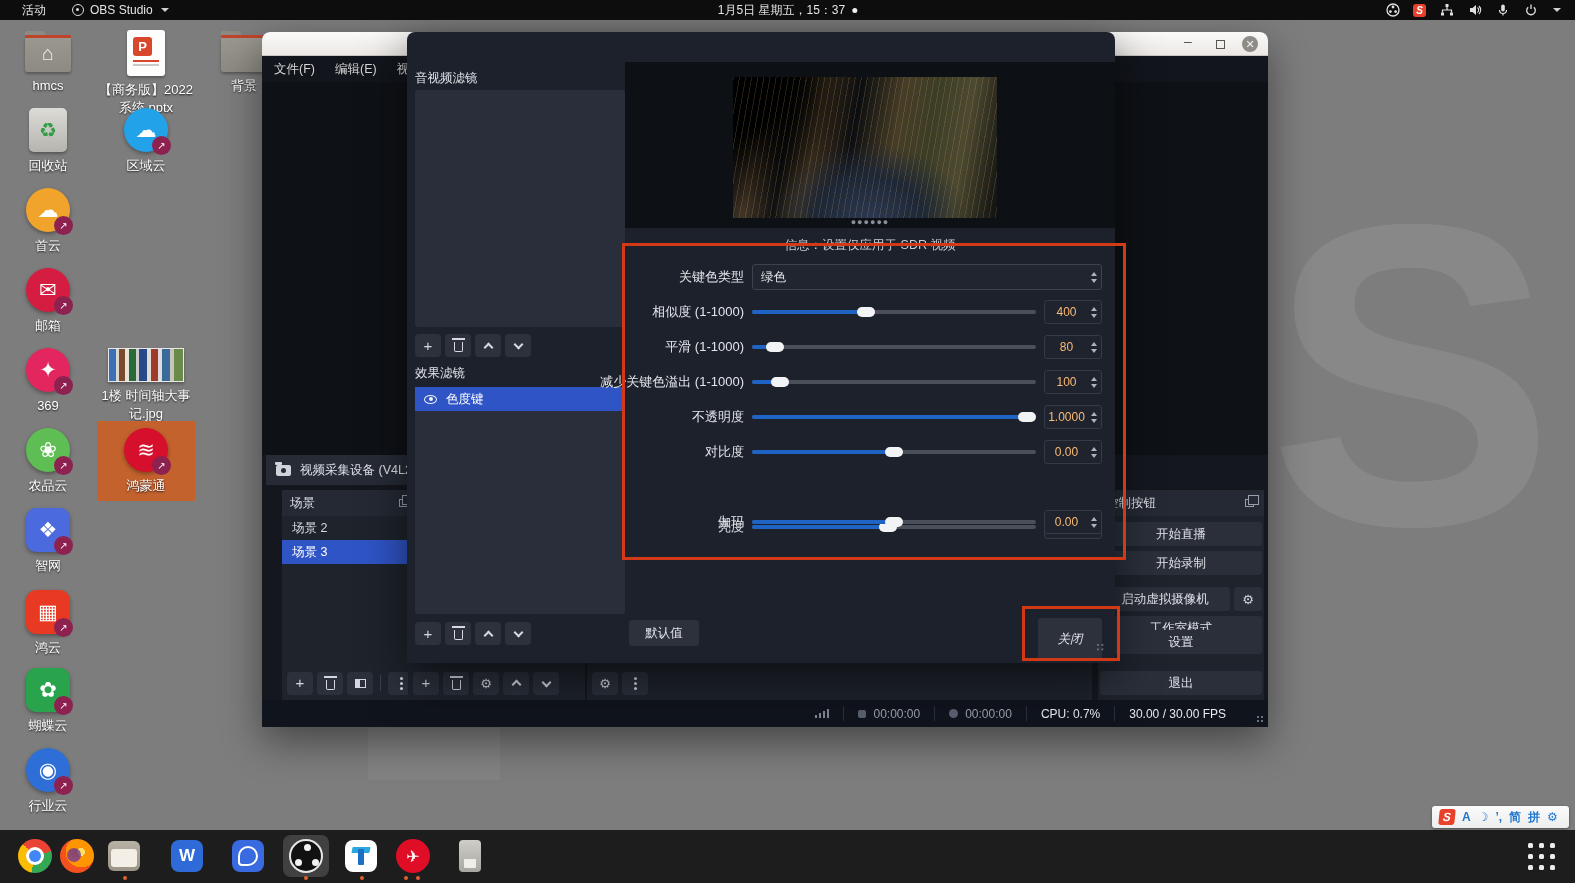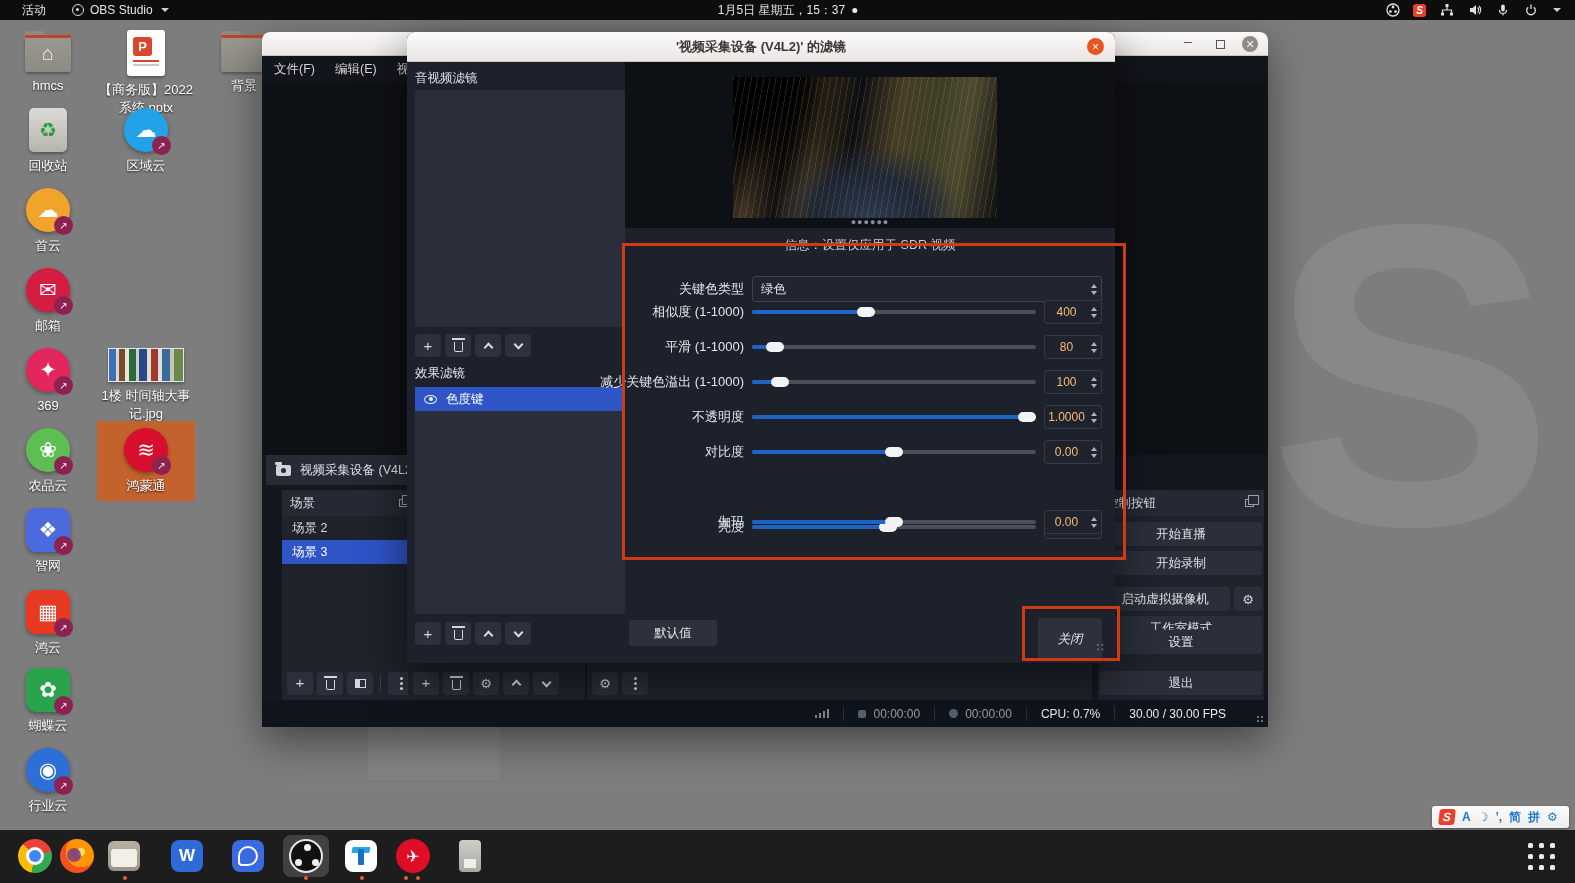--- a/index.html
+++ b/index.html
@@ -175,26 +175,26 @@
   .flabel{width:159px;text-align:right;color:#e2e5ea;font-size:13px;padding-right:8px;flex:none;}
   .slider{position:relative;flex:1;height:16px;margin-right:8px;}
   .slider .track{position:absolute;left:0;right:0;top:6px;height:4px;background:#4a4f59;border-radius:2px;}
   .slider .fill{height:100%;background:#1f63c5;border-radius:2px;}
   .slider .shandle{position:absolute;top:3px;width:18px;height:10px;background:#f2f3f5;border-radius:5px;margin-left:-9px;}
   .spin{flex:none;width:58px;height:24px;background:#1e232d;border:1px solid #343a46;border-radius:3px;display:flex;align-items:center;}
   .spin .spinval{flex:1;text-align:center;color:#fdba74;font-size:12px;}
   .spin .arrows,.combo .arrows{width:13px;display:flex;flex-direction:column;align-items:center;gap:3px;padding-right:2px;}
   .tri-up{width:0;height:0;border-left:3.5px solid transparent;border-right:3.5px solid transparent;border-bottom:4px solid #aeb3bc;}
   .tri-down{width:0;height:0;border-left:3.5px solid transparent;border-right:3.5px solid transparent;border-top:4px solid #aeb3bc;}
-  #combo-row{position:absolute;left:186px;top:244px;width:509px;height:26px;display:flex;align-items:center;}
+  #combo-row{position:absolute;left:186px;top:232px;width:509px;height:26px;display:flex;align-items:center;}
   #combo-row .flabel{width:159px;}
   .combo{flex:1;height:26px;background:#20252f;border:1px solid #3c424e;border-radius:3px;display:flex;align-items:center;}
   .combo .comboval{flex:1;color:#e6e8ed;font-size:12.5px;padding-left:8px;}
   .dlg-btn{position:absolute;background:#2c313c;border-radius:3px;color:#e2e5ea;font-size:12.5px;display:flex;align-items:center;justify-content:center;}
-  #btn-defaults{left:222px;top:588px;width:88px;height:26px;}
+  #btn-defaults{left:222px;top:588px;width:70px;height:26px;}
   #btn-close{left:631px;top:586px;width:64px;height:42px;font-style:italic;}
   #dlg-grip{position:absolute;right:9px;bottom:10px;width:9px;height:9px;
     background:radial-gradient(circle at 1px 1px,#6a707c 1px,transparent 1.2px);background-size:4.5px 4.5px;}
 
   
   .annot{position:absolute;border:3px solid #d23a17;z-index:50;}
 
 </style>
 </head>
 <body>
@@ -472,24 +472,20 @@
         </span>
       <span class="stsep"></span>
       <span class="stseg bright">
           <span>30.00 / 30.00 FPS</span>
         </span>
       <span class="grip"></span>
     </div>
   </div>
 
   <div id="dialog">
-    <div id="dlg-titlebar">
-      <span id="dlg-title">'视频采集设备 (V4L2)' 的滤镜</span>
-      <span id="dlg-close">×</span>
-    </div>
 
     <div class="dlg-label" style="left:8px;top:38px;">音视频滤镜</div>
     <div class="dlg-list" style="top:58px;height:237px;"></div>
     <div class="dlg-toolbar" style="top:302px;">
       <span class="tbtn">
           <span class="txtplus">+</span>
         </span>
       <span class="tbtn">
           <span class="ic-trash"></span>
         </span>

